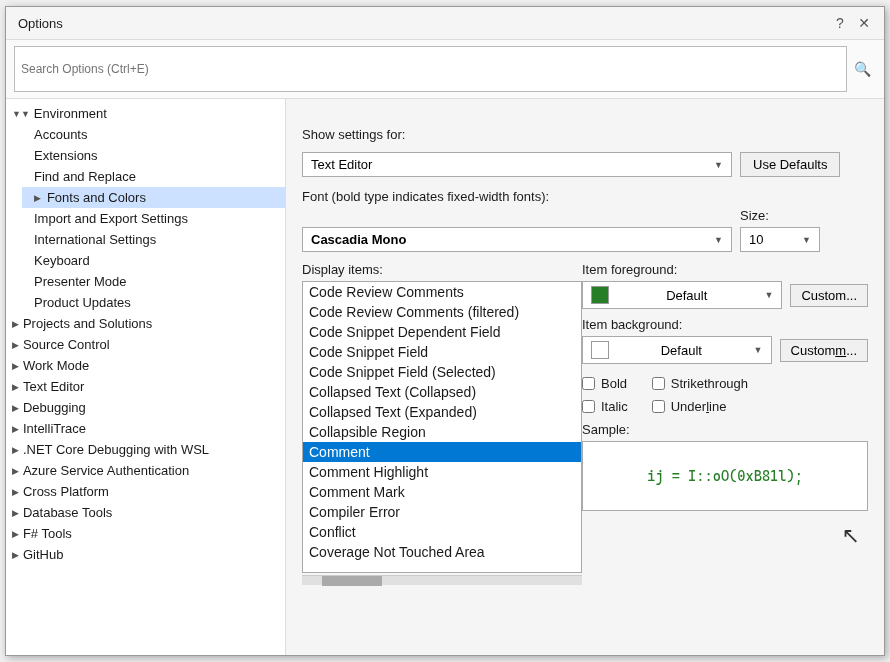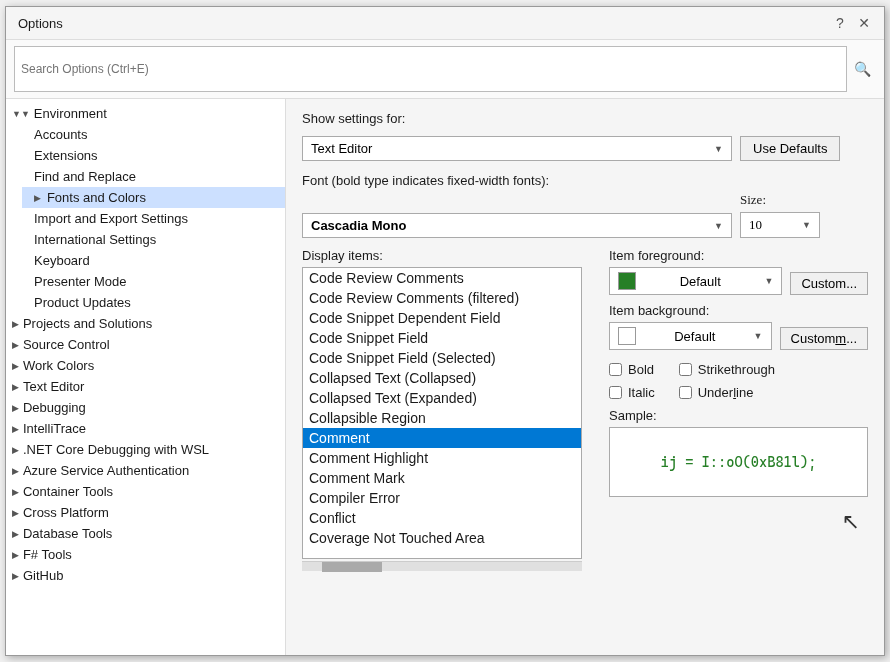--- a/index.html
+++ b/index.html
@@ -127,20 +127,21 @@
       flex: 1;
       padding: 12px 16px;
       overflow-y: auto;
       background: #f5f5f5;
     }
     .show-settings-row {
       display: flex;
       align-items: flex-end;
       gap: 8px;
       margin-bottom: 10px;
+      margin-top: 16px;
     }
     .show-settings-label {
       font-size: 13px;
       color: #1a1a1a;
     }
     .dropdown {
       border: 1px solid #aaa;
       background: white;
       padding: 4px 8px;
       font-size: 13px;
@@ -179,33 +180,32 @@
       display: flex;
       align-items: flex-end;
       gap: 8px;
     }
     .dropdown-font {
       width: 430px;
     }
     .size-group {
       display: flex;
       flex-direction: column;
-      font-family: Liberation Serif, serif;
     }
     .size-group label {
       font-size: 13px;
       color: #1a1a1a;
       margin-bottom: 4px;
     }
     .dropdown-size {
       width: 80px;
     }
     .display-items-section {
       display: flex;
-      gap: 27px;
+      gap: 0;
     }
     .display-items-col {
       display: flex;
       flex-direction: column;
       min-width: 0;
     }
     .display-items-label {
       font-size: 13px;
       color: #1a1a1a;
       margin-bottom: 4px;
@@ -330,21 +330,21 @@
       padding: 5px 20px;
       font-size: 13px;
       cursor: pointer;
       min-width: 75px;
     }
     .footer-btn.primary {
       background: #f0f0f0;
     }
     .prop-row {
       display: flex;
-      align-items: flex-end;
+      align-items: center;
       gap: 8px;
     }
   </style>
 </head>
 <body>
 
 <div class="dialog">
 
   <div class="title-bar">
     <span class="title-bar-title">Options</span>
@@ -403,45 +403,41 @@
         <div class="sidebar-section">
           <span class="expand-icon" style="font-size:9px;margin-right:4px;"></span>
           <span>Projects and Solutions</span>
         </div>
         <div class="sidebar-section">
           <span class="expand-icon" style="font-size:9px;margin-right:4px;"></span>
           <span>Source Control</span>
         </div>
         <div class="sidebar-section">
           <span class="expand-icon" style="font-size:9px;margin-right:4px;"></span>
-          <span>Work Colors</span>
+          <span>Work Mode</span>
         </div>
         <div class="sidebar-section">
           <span class="expand-icon" style="font-size:9px;margin-right:4px;"></span>
           <span>Text Editor</span>
         </div>
         <div class="sidebar-section">
           <span class="expand-icon" style="font-size:9px;margin-right:4px;"></span>
           <span>Debugging</span>
         </div>
         <div class="sidebar-section">
           <span class="expand-icon" style="font-size:9px;margin-right:4px;"></span>
           <span>IntelliTrace</span>
         </div>
         <div class="sidebar-section">
           <span class="expand-icon" style="font-size:9px;margin-right:4px;"></span>
           <span>.NET Core Debugging with WSL</span>
         </div>
         <div class="sidebar-section">
           <span class="expand-icon" style="font-size:9px;margin-right:4px;"></span>
           <span>Azure Service Authentication</span>
-        </div>
-        <div class="sidebar-section">
-          <span class="expand-icon" style="font-size:9px;margin-right:4px;"></span>
-          <span>Container Tools</span>
         </div>
         <div class="sidebar-section">
           <span class="expand-icon" style="font-size:9px;margin-right:4px;"></span>
           <span>Cross Platform</span>
         </div>
         <div class="sidebar-section">
           <span class="expand-icon" style="font-size:9px;margin-right:4px;"></span>
           <span>Database Tools</span>
         </div>
         <div class="sidebar-section">

